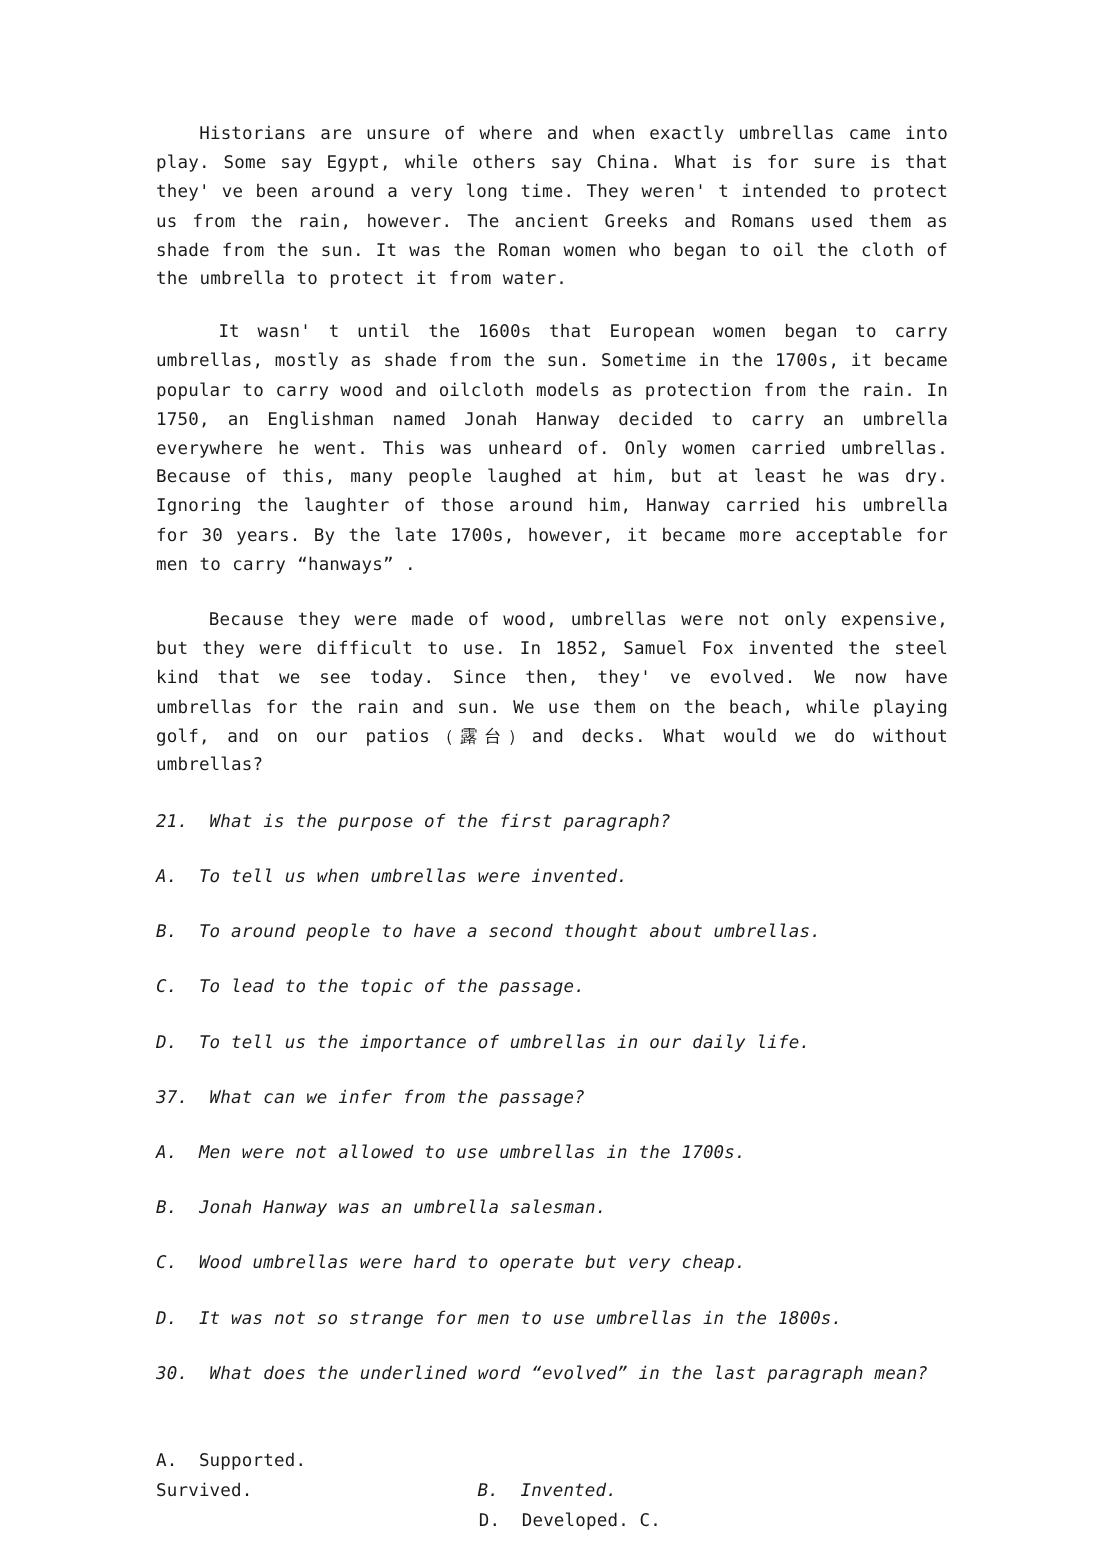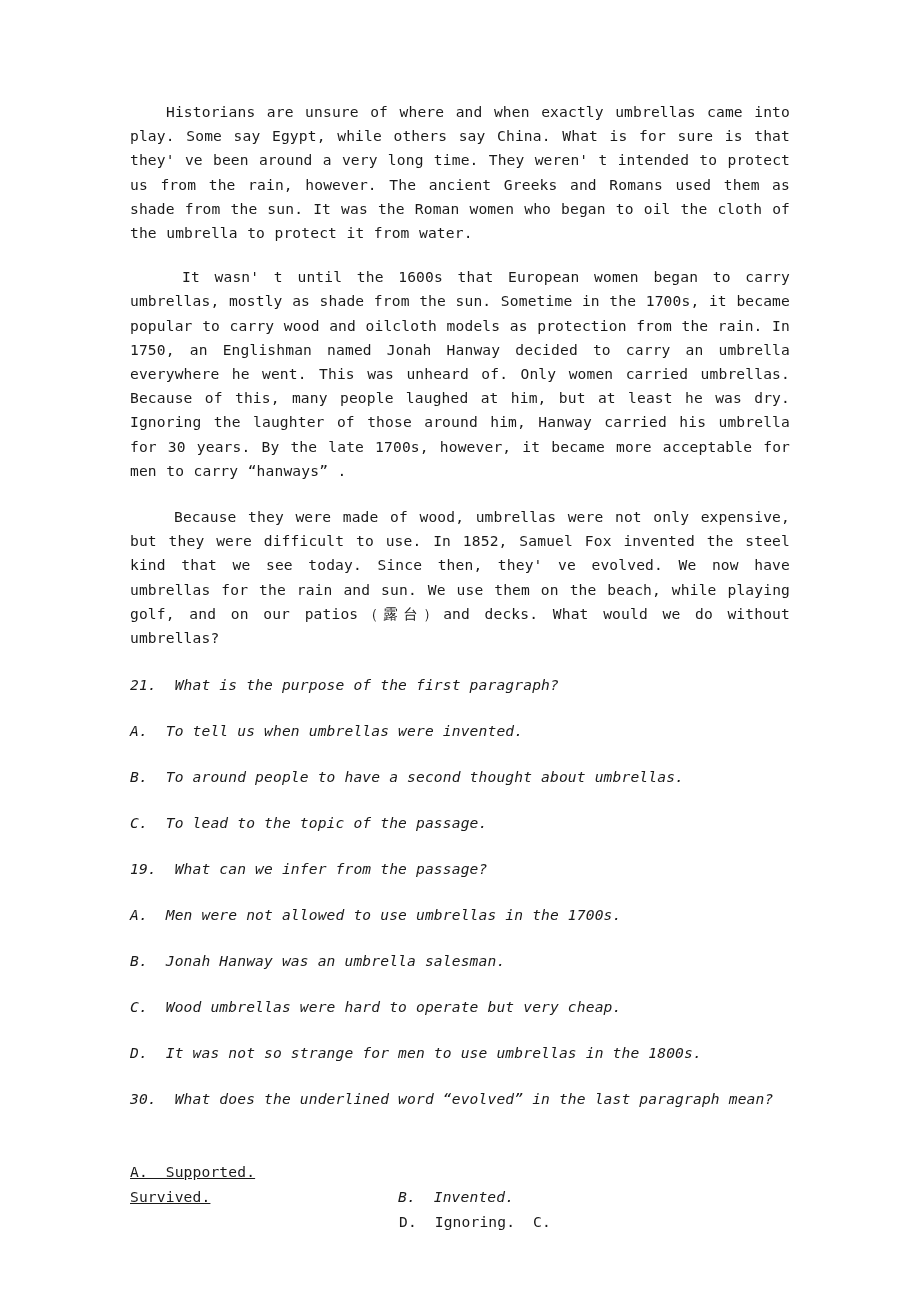--- a/index.html
+++ b/index.html
@@ -52,21 +52,21 @@
 
   
   .split-row {
     position: relative;
     height: 25px;
     font-size: 14.6px;
     line-height: 25px;
     letter-spacing: 0.15px;
     white-space: pre;
   }
-  .col-a  { position: absolute; left: 0px; text-decoration: underline; }
+  .col-a  { position: absolute; left: 0px; }
   .col-b  { position: absolute; left: 268px; font-style: italic; }
   .col-c  { position: absolute; left: 403px; }
   .col-d  { position: absolute; left: 269px; }
 </style>
 </head>
 <body>
 
 <div class="page">
   <div class="content">
 
@@ -75,35 +75,36 @@
     <p class="para p2">It wasn' t until the 1600s that European women began to carry umbrellas, mostly as shade from the sun. Sometime in the 1700s, it became popular to carry wood and oilcloth models as protection from the rain. In 1750, an Englishman named Jonah Hanway decided to carry an umbrella everywhere he went. This was unheard of. Only women carried umbrellas. Because of this, many people laughed at him, but at least he was dry. Ignoring the laughter of those around him, Hanway carried his umbrella for 30 years. By the late 1700s, however, it became more acceptable for men to carry “hanways” .</p>
 
     <p class="para p3">Because they were made of wood, umbrellas were not only expensive, but they were difficult to use. In 1852, Samuel Fox invented the steel kind that we see today. Since then, they' ve evolved. We now have umbrellas for the rain and sun. We use them on the beach, while playing golf, and on our patios（露台）and decks. What would we do without umbrellas?</p>
 
     <div class="qblock">
 
       <div class="qline stem">21.  What is the purpose of the first paragraph?</div>
       <div class="qline">A.  To tell us when umbrellas were invented.</div>
       <div class="qline">B.  To around people to have a second thought about umbrellas.</div>
       <div class="qline">C.  To lead to the topic of the passage.</div>
+      <div class="qline">D.  To tell us the importance of umbrellas in our daily life.</div>
 
-      <div class="qline stem">19.  What can we infer from the passage?</div>
+      <div class="qline stem">37.  What can we infer from the passage?</div>
       <div class="qline">A.  Men were not allowed to use umbrellas in the 1700s.</div>
       <div class="qline">B.  Jonah Hanway was an umbrella salesman.</div>
       <div class="qline">C.  Wood umbrellas were hard to operate but very cheap.</div>
       <div class="qline">D.  It was not so strange for men to use umbrellas in the 1800s.</div>
 
       <div class="qline last-stem">30.  What does the underlined word “evolved” in the last paragraph mean?</div>
 
       <div class="split-row">
         <span class="col-a">A.  Supported.</span>
         <span class="col-b">B.  Invented.</span>
         <span class="col-c">C.</span>
       </div>
 
       <div class="split-row">
         <span class="col-a">Survived.</span>
-        <span class="col-d">D.  Ignoring.</span>
+        <span class="col-d">D.  Developed.</span>
       </div>
 
     </div>
   </div>
 </div>
 
 </body></html>

